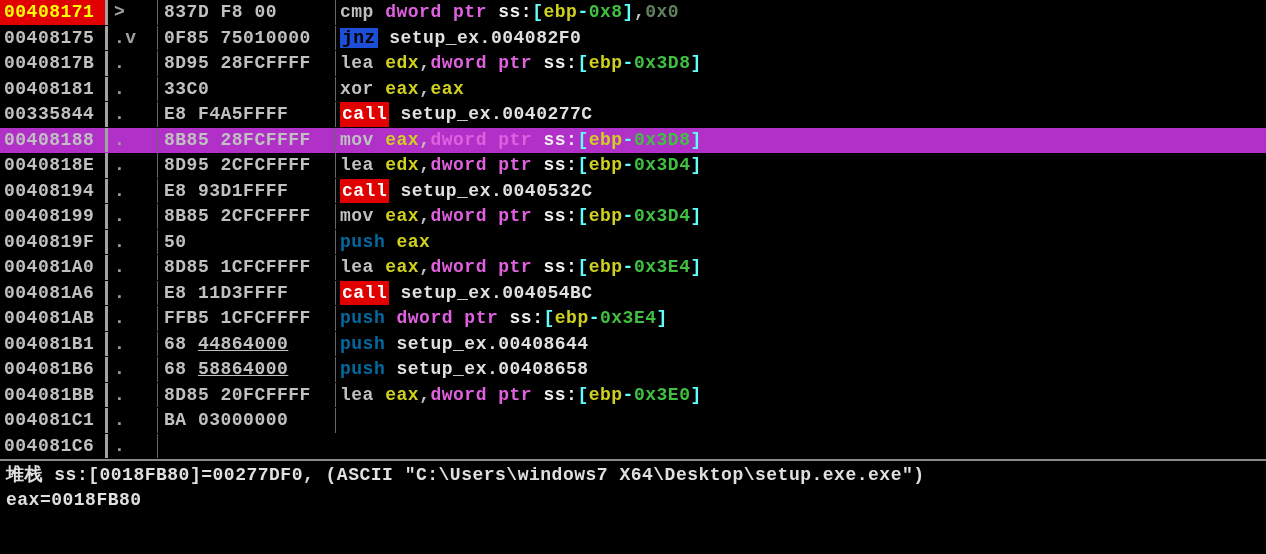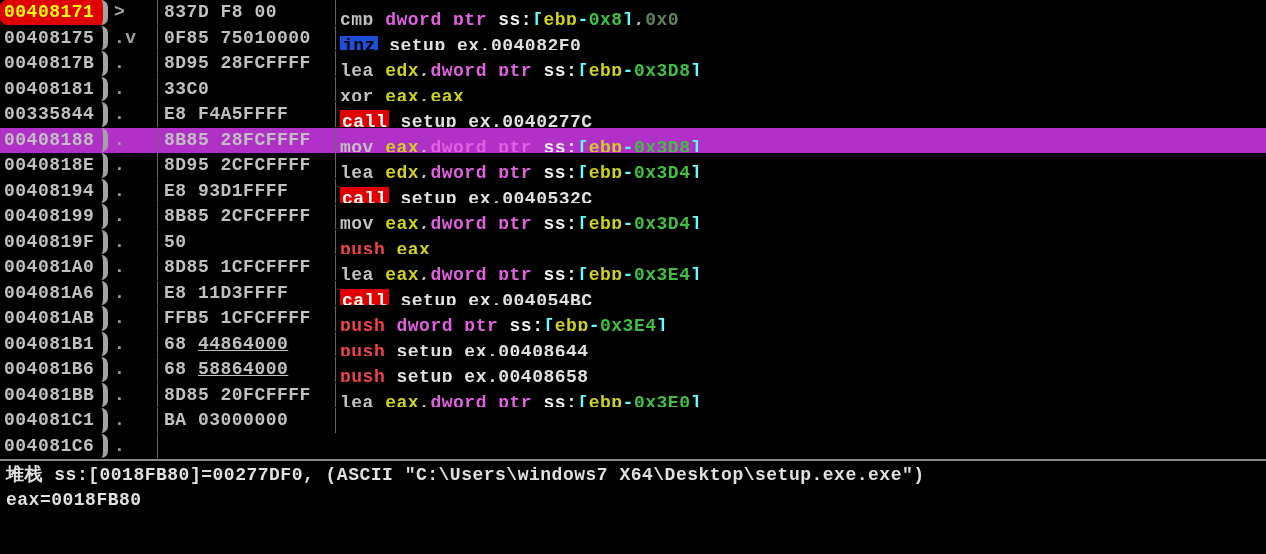--- a/index.html
+++ b/index.html
@@ -19,51 +19,49 @@
       display: flex;
       height: 25.5px;
       line-height: 25.5px;
       border-bottom: 1px solid transparent;
       white-space: pre;
     }
     .col-addr {
       width: 108px;
       padding-left: 4px;
       color: #c0c0c0;
-      border-right: 5px solid #a3a3a3;
-      border-radius: 7px;
+      border-right: 3px solid #a3a3a3;
     }
     .col-hint {
       width: 50px;
       text-align: left;
       padding-left: 6px;
       color: #a0a0a0;
       border-right: 1px solid #666;
     }
     .col-bytes {
       width: 178px;
       padding-left: 6px;
       color: #c0c0c0;
       border-right: 1px solid #666;
       overflow: hidden;
     }
     .col-instr {
       flex: 0 0 570px;
       padding-left: 4px;
       overflow: hidden;
-      margin-top: 8px;
     }
     .col-rest { flex: 1; }
     .addr-hl { background: #e00000; color: #ffff00; }
     .row-sel { background: #b030c8; }
 
     .mn { color: #c0c0c0; }
     .mn-jmp-bg { background: #1d4ed8; color: #000; padding: 0 2px; }
     .mn-call-bg { background: #e00000; color: #ffffff; padding: 5px 2px; font-family: Liberation Mono, monospace; }
-    .mn-push-dim { color: #ef4444; text-decoration: underline; }
+    .mn-push-dim { color: #0369a1; }
     .reg-y { color: #d0d020; }
     .kw-ptr { color: #e060e0; }
     .seg { color: #f0f0f0; }
     .br { color: #60ffff; }
     .num { color: #40c040; }
     .num-dim { color: #608060; }
     .txt { color: #e0e0e0; }
     .comma { color: #c0c0c0; }
     .underline { text-decoration: underline; }
 

